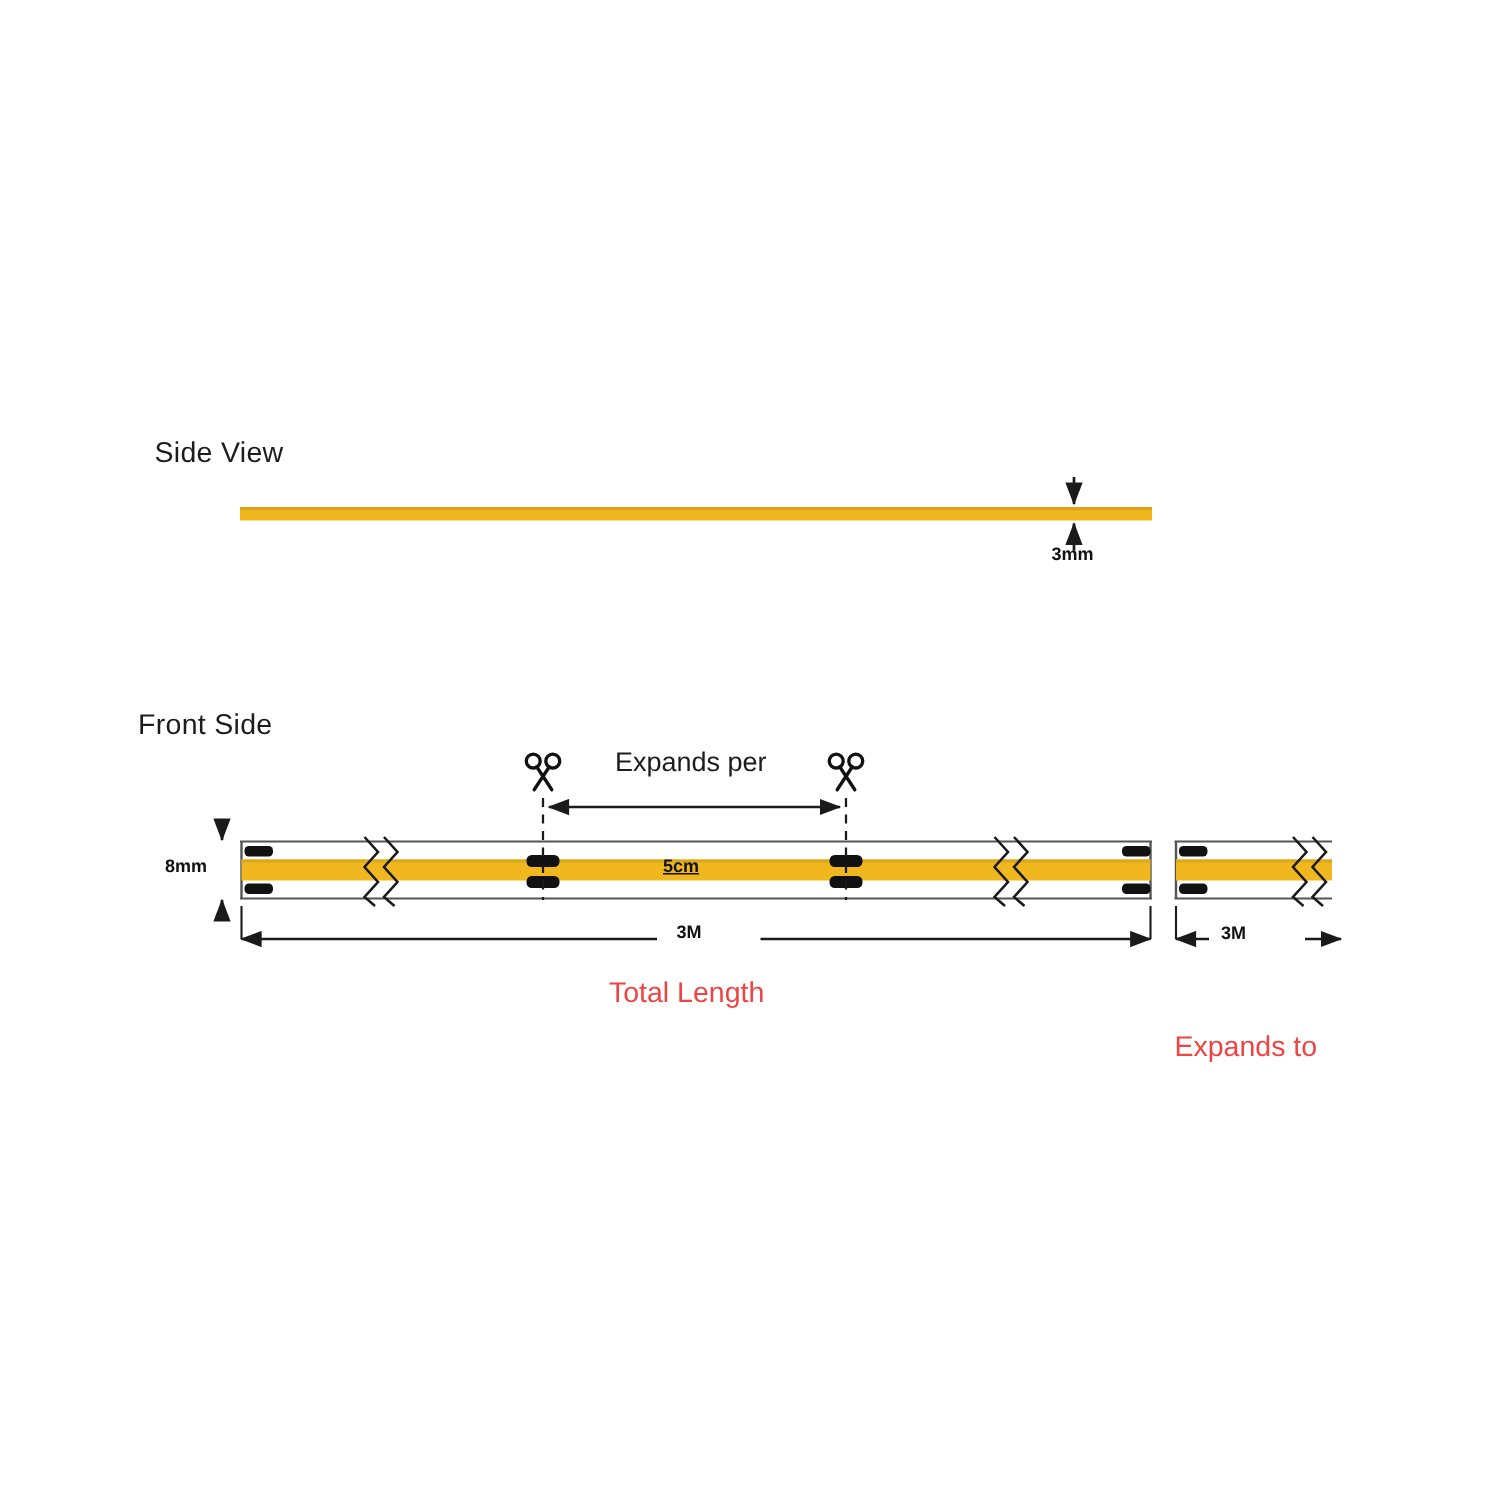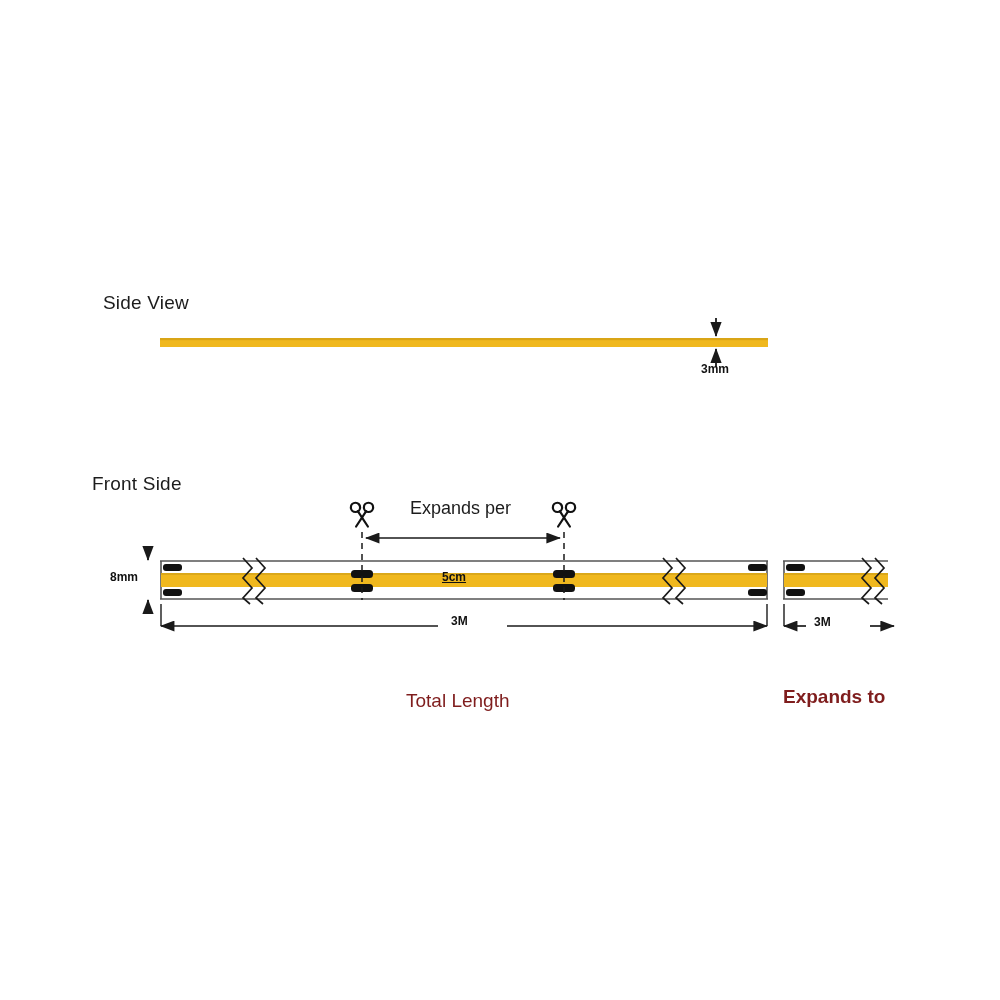--- a/index.html
+++ b/index.html
@@ -43,34 +43,33 @@
   }
   .note-label {
     position: absolute;
     font-size: 18px;
     color: #1c1c1c;
     white-space: nowrap;
   }
   .caption-label {
     position: absolute;
     font-size: 19px;
-    color: #7f1d1d;
+    color: #ef4444;
     white-space: nowrap;
-    margin-top: 38px;
   }
   #lbl-side-view   { left: 103px;  top: 292px; }
   #lbl-front-view  { left: 92px;  top: 473px; }
   #lbl-3mm         { left: 701px; top: 362px; }
   #lbl-8mm         { left: 110px; top: 570px; }
   #lbl-cutting     { left: 410px; top: 498px; }
   #lbl-5cm         { left: 442px; top: 570px; text-decoration: underline; }
   #lbl-5m          { left: 451px; top: 614px; }
   #lbl-10m         { left: 814px; top: 615px; }
   #lbl-total-len   { left: 406px; top: 652px; }
-  #lbl-expands     { left: 783px; top: 648px; font-weight: bold; }
+  #lbl-expands     { left: 783px; top: 688px; }
 </style>
 </head>
 <body>
 
 <div id="diagram-root">
 
   <svg class="canvas" viewBox="0 0 1000 1000">
     <defs>
       <marker id="arrow-end" markerWidth="9" markerHeight="9" refX="8" refY="3.2" orient="auto" markerUnits="strokeWidth">
         <path d="M0,0 L8.5,3.2 L0,6.4 z" fill="#1a1a1a"></path>

